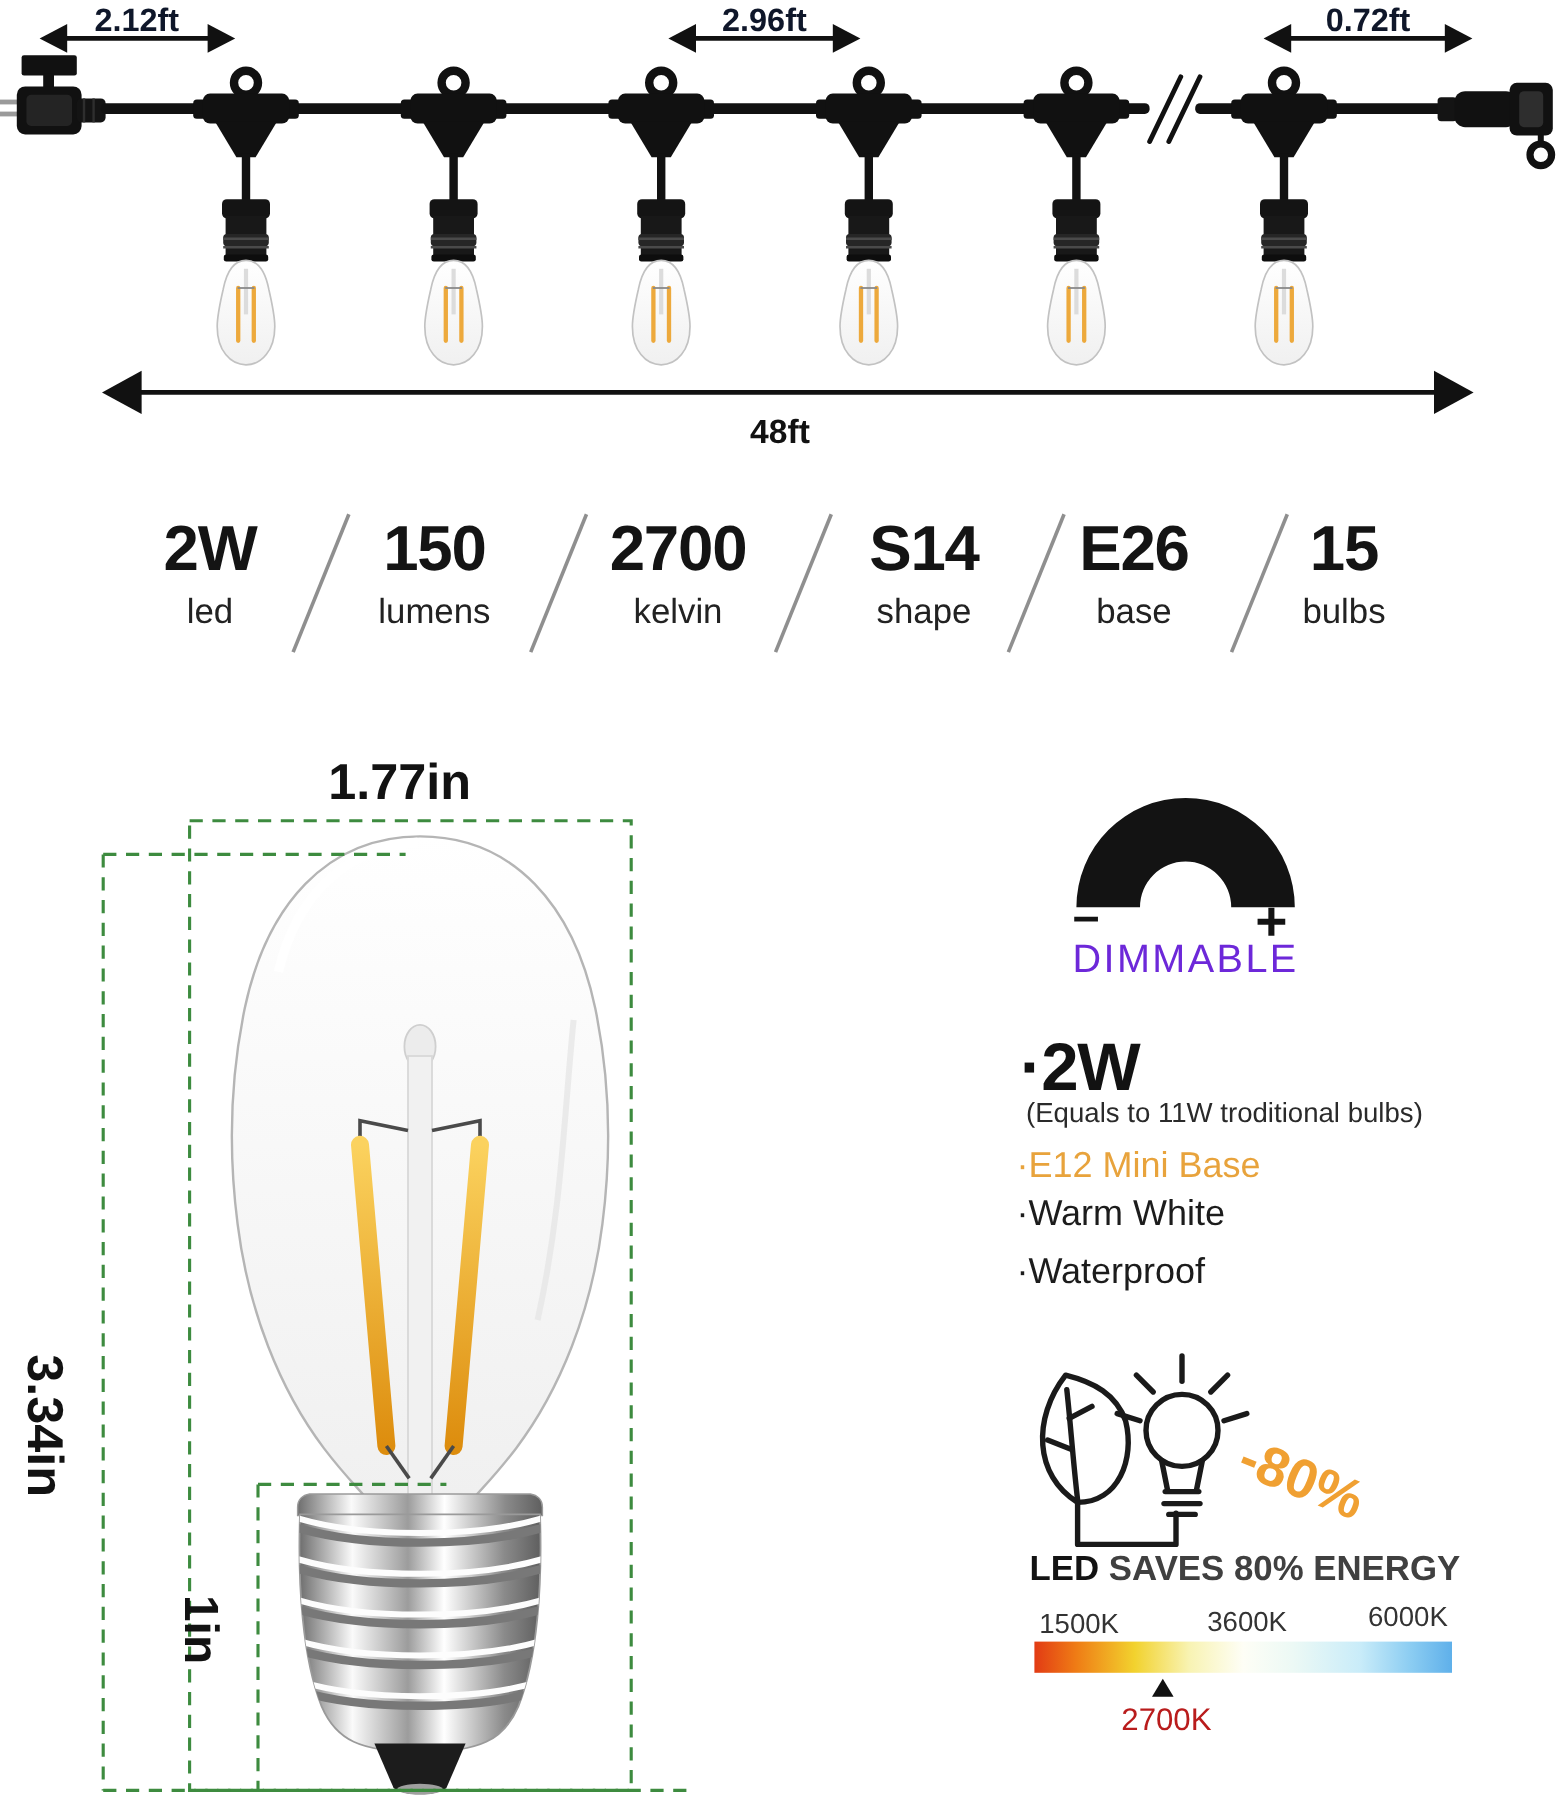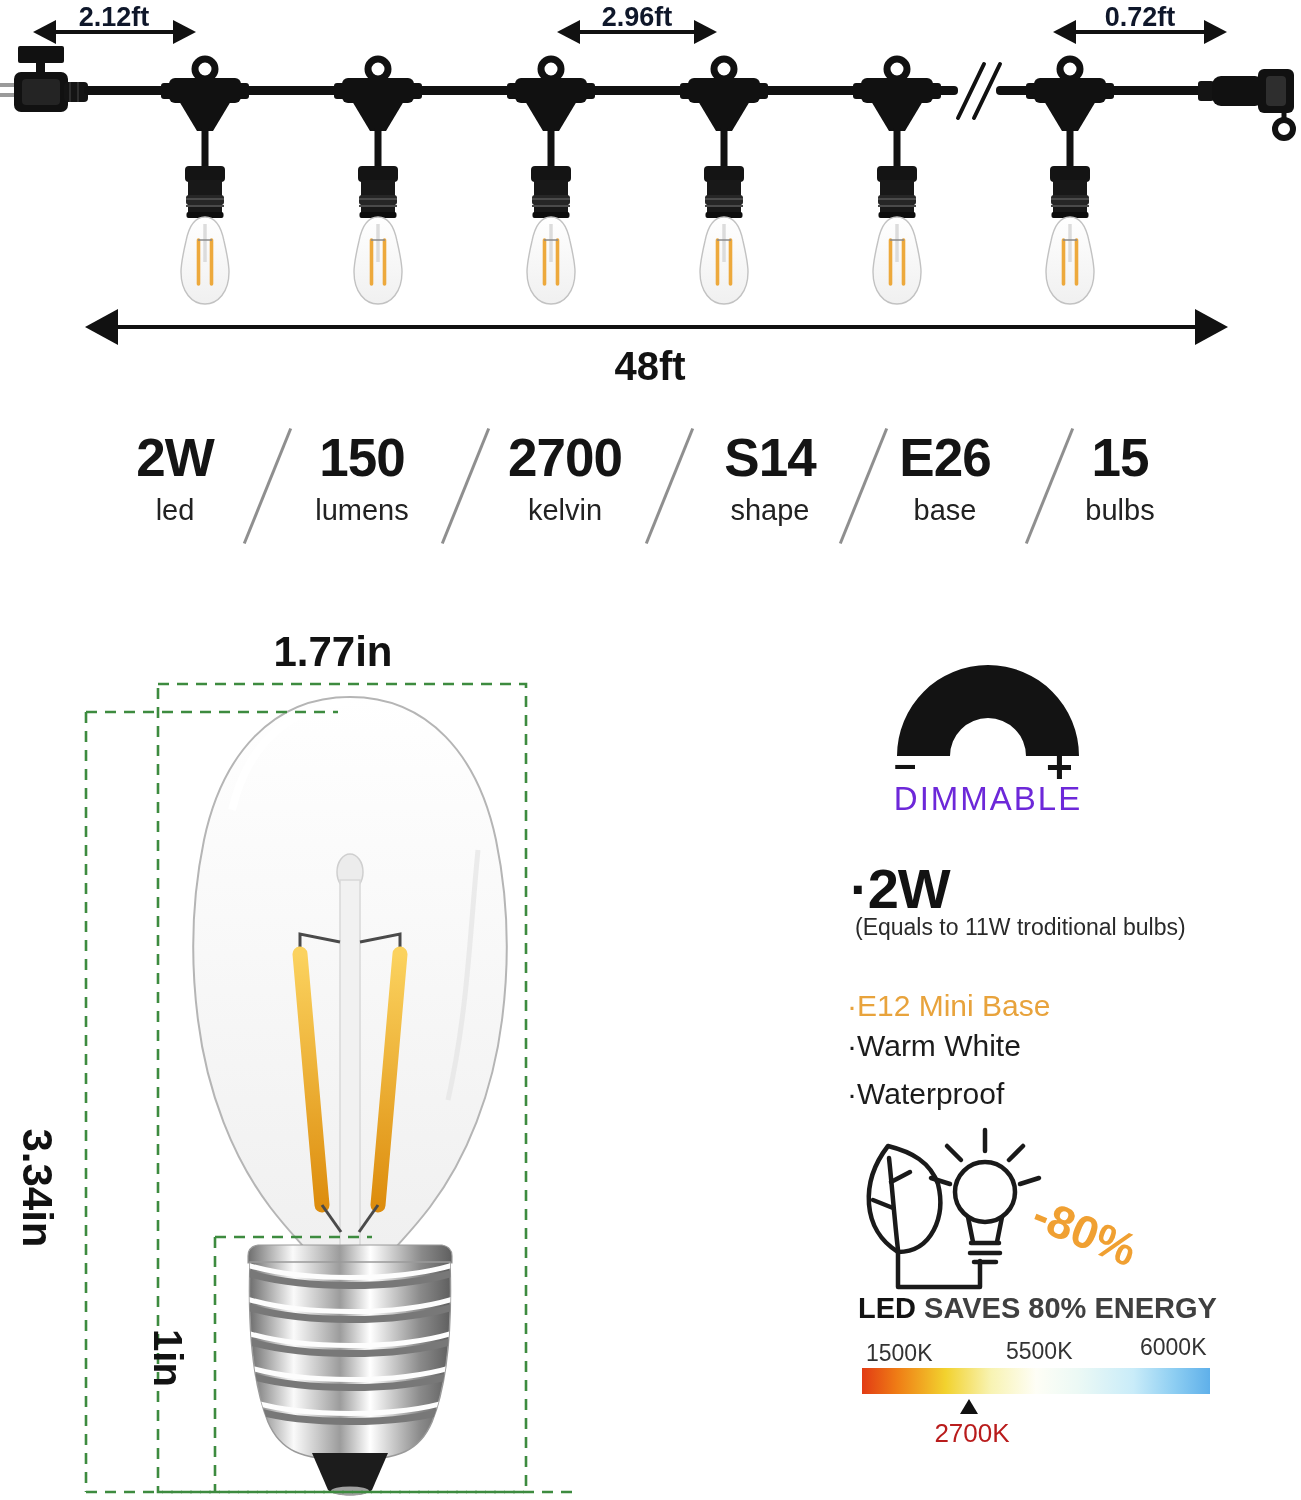--- a/index.html
+++ b/index.html
@@ -1,34 +1,34 @@
 <!DOCTYPE html>
 <html><head>
 <meta charset="utf-8">
 <style>
   html,body{margin:0;padding:0;background:#fff;}
   #canvas{position:relative;width:1301px;height:1500px;background:#ffffff;overflow:hidden;
           font-family:"Liberation Sans","DejaVu Sans",sans-serif;color:#161616;}
   .abs{position:absolute;}
   .dim-label{font-weight:700;font-size:27px;color:#0f172a;transform:translate(-50%,0);white-space:nowrap;}
-  .total-label{font-weight:700;font-size:40px;color:#121212;transform:translate(-50%,0);}
+  .total-label{font-weight:700;font-size:28px;color:#121212;transform:translate(-50%,0);}
   .spec-col{position:absolute;width:150px;text-align:center;}
   .spec-value{font-weight:700;font-size:53px;line-height:1.05;color:#141414;letter-spacing:-1px;}
   .spec-label{font-weight:400;font-size:29px;color:#222;margin-top:8px;}
   .slash{position:absolute;width:3px;height:124px;background:#8f8f8f;transform:rotate(22deg);}
   .size-label{font-weight:700;font-size:42px;color:#121212;white-space:nowrap;}
   .v-rot{transform:translate(-50%,-50%) rotate(90deg);}
   .h-c{transform:translate(-50%,0);}
   .dimmable-word{font-size:33px;font-weight:400;letter-spacing:2px;color:#6d28d9;transform:translate(-50%,0);}
   .dim-minus{font-size:40px;font-weight:700;color:#131313;}
   .dim-plus{font-size:46px;font-weight:700;color:#131313;}
   .wattage{font-size:56px;font-weight:700;color:#121212;letter-spacing:-1px;}
   .wattage-note{font-size:23px;font-weight:400;color:#2a2a2a;margin-top:6px;}
   .feature{font-size:30px;font-weight:400;color:#1c1c1c;line-height:40px;white-space:nowrap;}
-  .feature.orange{color:#E8A33C;margin-top:34px;}
+  .feature.orange{color:#E8A33C;}
   .minus80{font-size:46px;font-weight:700;color:#F0A032;transform:translate(-50%,-50%) rotate(22deg);white-space:nowrap;}
   .energy-line{font-size:29px;font-weight:700;white-space:nowrap;}
   .energy-led{color:#131313;}
   .energy-rest{color:#404040;}
   .kelvin{font-size:23px;font-weight:400;color:#333;white-space:nowrap;}
   .kelvin-sel{font-size:26px;font-weight:400;color:#b91c1c;transform:translate(-50%,0);}
   #temp-bar{position:absolute;left:862px;top:1368px;width:348px;height:26px;
     background:linear-gradient(to right,#e23b14 0%,#ef7c15 10%,#f2d22e 24%,#f8f3b2 37%,#fefef6 50%,#ecf9f5 62%,#c9ecf9 78%,#8ccdf2 90%,#5fb0ea 100%);}
   #temp-marker{position:absolute;left:960px;top:1399px;width:0;height:0;
     border-left:9px solid transparent;border-right:9px solid transparent;border-bottom:15px solid #111;}
@@ -262,19 +262,19 @@
     <div class="feature" style="margin-top:8px;">·Waterproof</div>
   </div>
 
   <div class="abs minus80" style="left:1085px;top:1232px;">-80%</div>
 
   <div class="abs energy-line" style="left:858px;top:1292px;">
     <span class="energy-led">LED</span><span class="energy-rest"> SAVES 80% ENERGY</span>
   </div>
 
   <div class="abs kelvin" style="left:866px;top:1340px;">1500K</div>
-  <div class="abs kelvin" style="left:1006px;top:1338px;">5500K</div>
+  <div class="abs kelvin" style="left:1006px;top:1338px;">3600K</div>
   <div class="abs kelvin" style="left:1140px;top:1334px;">6000K</div>
   <div id="temp-bar"></div>
   <div id="temp-marker"></div>
   <div class="abs kelvin-sel" style="left:972px;top:1418px;">2700K</div>
 
 </div>
 
 </body></html>

